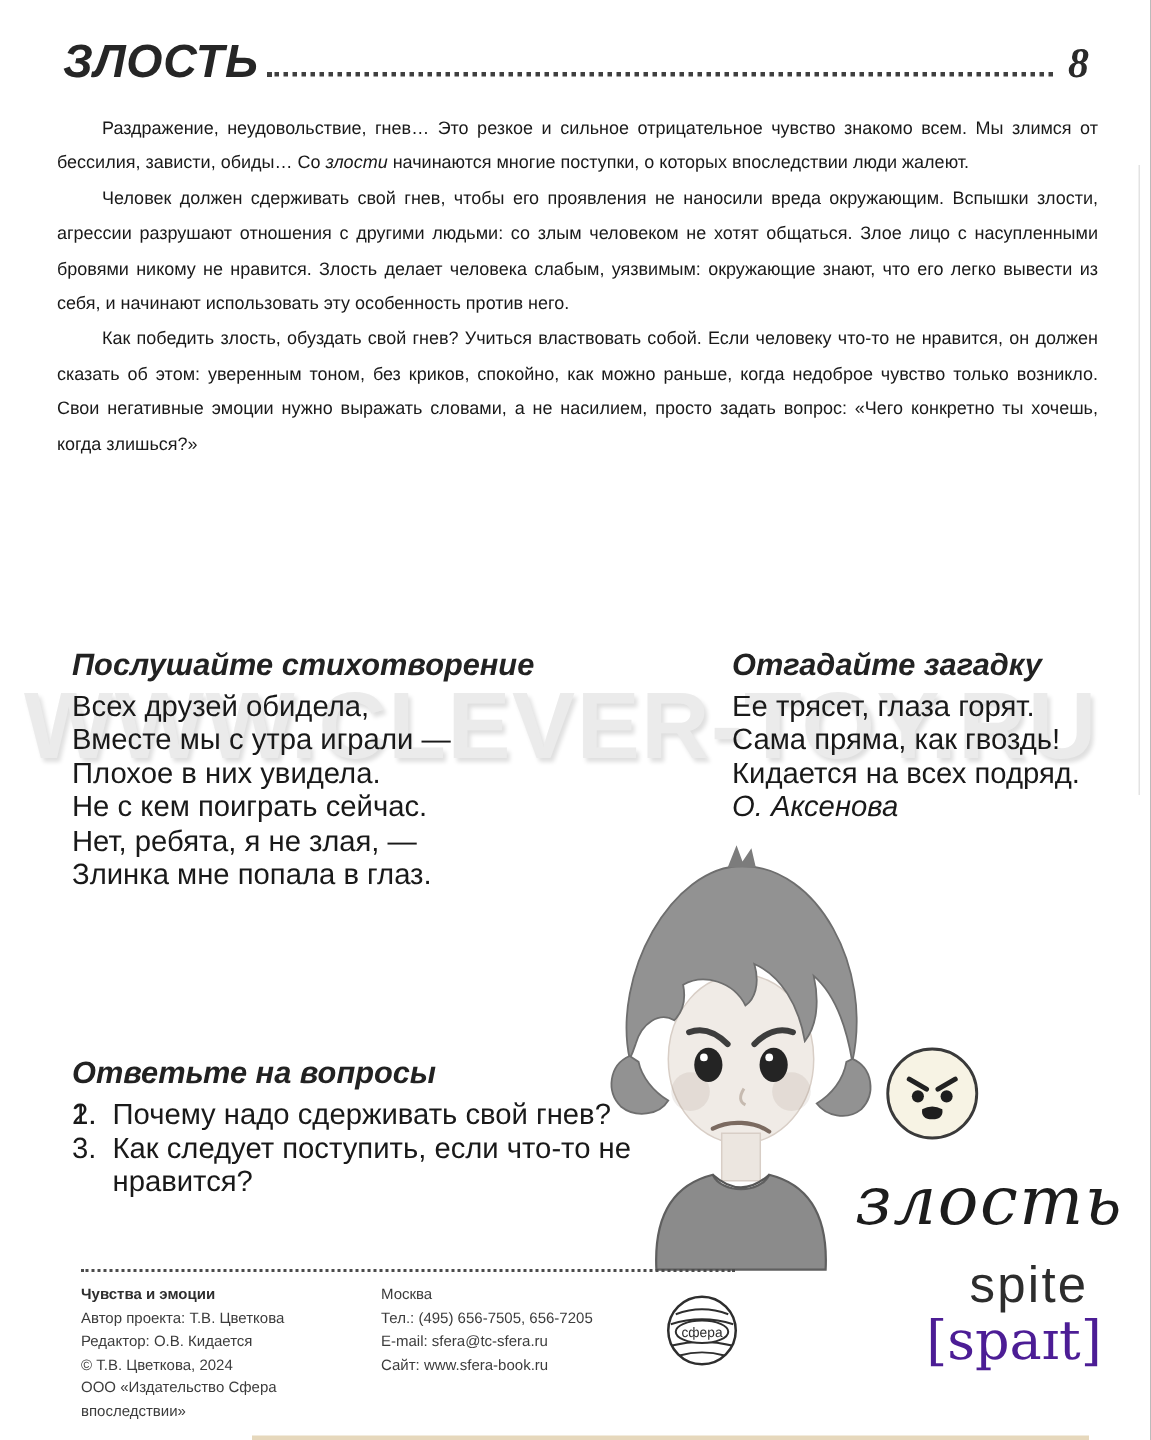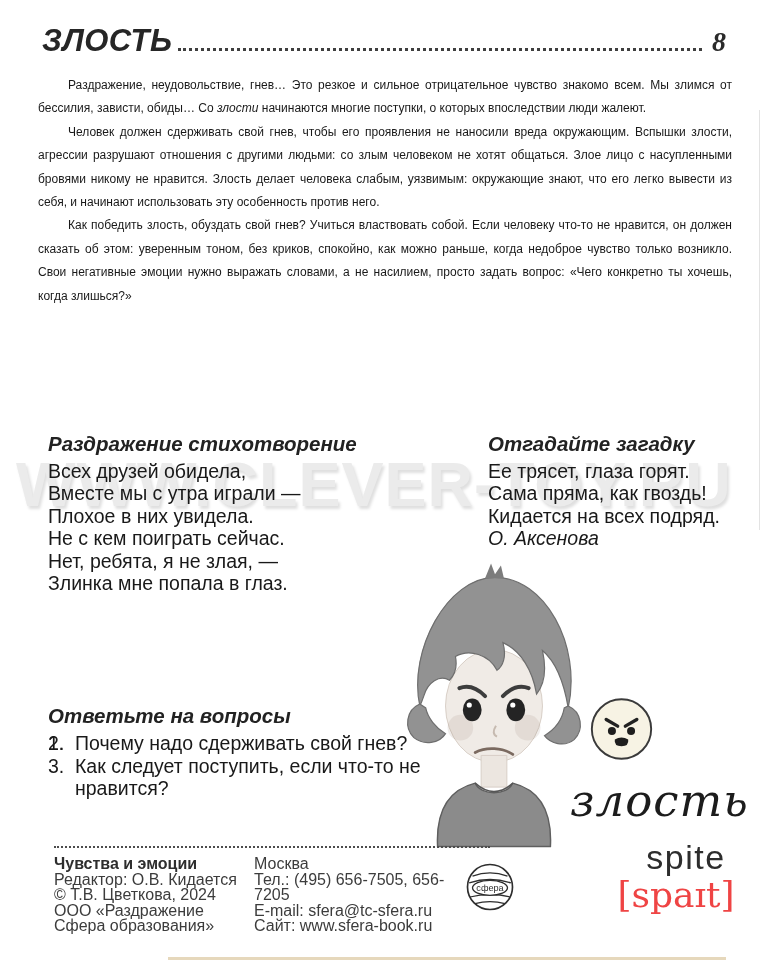--- a/index.html
+++ b/index.html
@@ -76,31 +76,31 @@
     position:absolute;left:570px;top:774px;width:175px;text-align:center;
     font-family:"DejaVu Serif", serif;font-style:italic;
     font-size:45px;color:#1c1c1c;letter-spacing:1px;
   }
   .word-en{
     position:absolute;left:600px;top:838px;width:172px;text-align:center;
     font-size:34px;color:#2d2d2d;letter-spacing:1.5px;
   }
   .word-transcription{
     position:absolute;left:590px;top:874px;width:172px;text-align:center;
-    font-family:"DejaVu Serif", serif;font-size:36px;color:#ef4444;
+    font-family:"DejaVu Serif", serif;font-size:36px;color:#4c1d95;
   }
   
   .footer{position:absolute;left:54px;top:846px;width:436px;}
   .footer-dots{height:0;border-top:2.5px dotted #4c4c4c;margin-bottom:8px;}
   .footer-cols{display:flex;}
   .footer-col-left{width:200px;}
   .footer-col-right{width:200px;}
-  .footer-line{font-size:16px;line-height:15.5px;color:#3c3c3c;}
+  .footer-line{font-size:10px;line-height:15.5px;color:#3c3c3c;}
   .footer-line.bold{font-weight:bold;color:#2e2e2e;}
-  .sfera-logo{position:absolute;left:465px;top:862px;width:50px;height:50px;}
+  .sfera-logo{position:absolute;left:443px;top:862px;width:50px;height:50px;}
   
   .edge-line{
     position:absolute;left:759px;top:110px;width:1px;height:420px;
     background:#e3e3e3;z-index:3;
   }
   .bottom-strip{
     position:absolute;left:168px;bottom:0;width:558px;height:3.5px;
     background:#ddcba6;opacity:.75;z-index:3;
   }
 </style>
@@ -119,21 +119,21 @@
       <span class="page-number">8</span>
     </div>
 
     <div class="intro">
       <p><span>Раздражение, неудовольствие, гнев… Это резкое и сильное отрицательное чувство знакомо всем. Мы злимся от бессилия, зависти, обиды… Со </span><em>злости</em><span> начинаются многие поступки, о которых впоследствии люди жалеют.</span></p>
       <p>Человек должен сдерживать свой гнев, чтобы его проявления не наносили вреда окружающим. Вспышки злости, агрессии разрушают отношения с другими людьми: со злым человеком не хотят общаться. Злое лицо с насупленными бровями никому не нравится. Злость делает человека слабым, уязвимым: окружающие знают, что его легко вывести из себя, и начинают использовать эту особенность против него.</p>
       <p>Как победить злость, обуздать свой гнев? Учиться властвовать собой. Если человеку что-то не нравится, он должен сказать об этом: уверенным тоном, без криков, спокойно, как можно раньше, когда недоброе чувство только возникло. Свои негативные эмоции нужно выражать словами, а не насилием, просто задать вопрос: «Чего конкретно ты хочешь, когда злишься?»</p>
     </div>
 
     <div class="poem">
-      <div class="section-heading">Раздражение стихотворение</div>
+      <div class="section-heading">Послушайте стихотворение</div>
       <div class="line">Всех друзей обидела,</div>
       <div class="line">Вместе мы с утра играли —</div>
       <div class="line">Плохое в них увидела.</div>
       <div class="line">Не с кем поиграть сейчас.</div>
       <div class="line">Нет, ребята, я не злая, —</div>
       <div class="line">Злинка мне попала в глаз.</div>
     </div>
 
     <div class="riddle">
       <div class="section-heading">Отгадайте загадку</div>
@@ -203,23 +203,24 @@
 
     <div class="word-ru">злость</div>
     <div class="word-en">spite</div>
     <div class="word-transcription">[spaɪt]</div>
 
     <div class="footer">
       <div class="footer-dots"></div>
       <div class="footer-cols">
         <div class="footer-col-left">
           <div class="footer-line bold">Чувства и эмоции</div>
+          <div class="footer-line">Автор проекта: Т.В. Цветкова</div>
           <div class="footer-line">Редактор: О.В. Кидается</div>
           <div class="footer-line">© Т.В. Цветкова, 2024</div>
-          <div class="footer-line">ООО «Раздражение Сфера образования»</div>
+          <div class="footer-line">ООО «Издательство Сфера впоследствии»</div>
         </div>
         <div class="footer-col-right">
           <div class="footer-line">Москва</div>
           <div class="footer-line">Тел.: (495) 656-7505, 656-7205</div>
           <div class="footer-line">E-mail: sfera@tc-sfera.ru</div>
           <div class="footer-line">Сайт: www.sfera-book.ru</div>
         </div>
       </div>
     </div>
 

